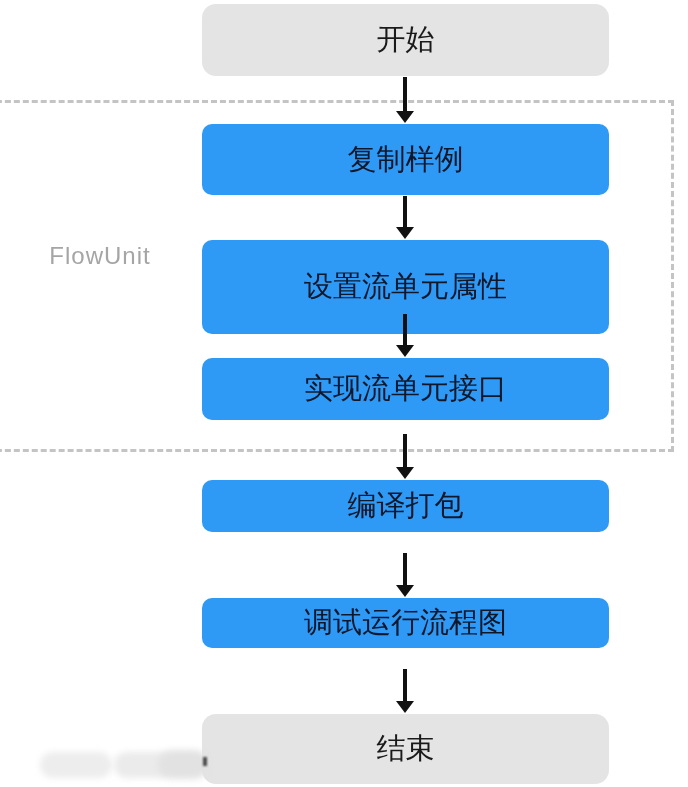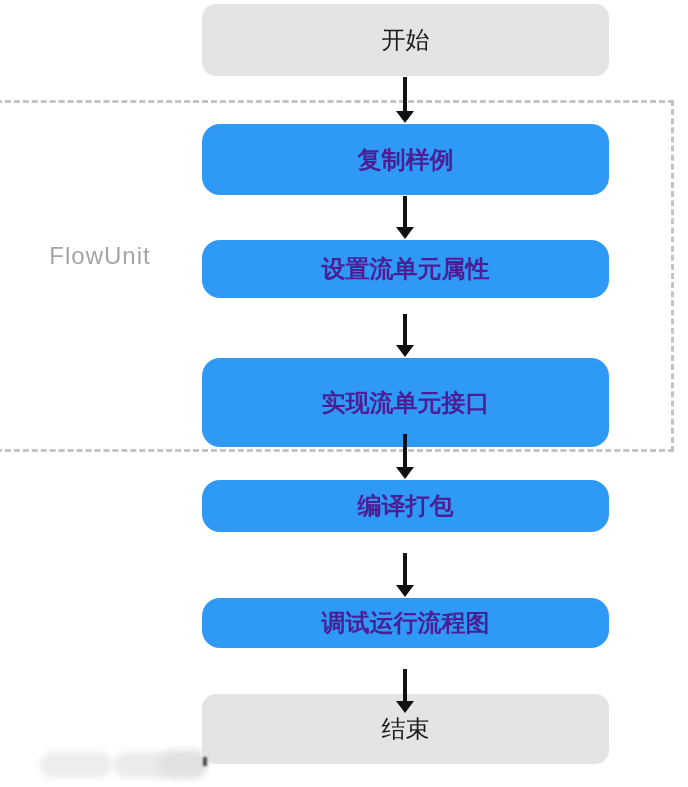--- a/index.html
+++ b/index.html
@@ -41,41 +41,40 @@
 
   
   .node {
     position: absolute;
     left: 202px;
     width: 407px;
     display: flex;
     align-items: center;
     justify-content: center;
     box-sizing: border-box;
-    font-size: 24px;
+    font-size: 29px;
     text-align: center;
   }
   .node.terminal {
     background: #e4e4e4;
     color: #1a1a1a;
     border-radius: 14px;
   }
   .node.process {
     background: #2e9af6;
-    color: #4c1d95;
-    border-radius: 18px;
-    font-weight: bold;
+    color: #0f172a;
+    border-radius: 10px;
   }
   .n-start   { top: 4px;   height: 72px; }
   .n-copy    { top: 124px; height: 71px; }
-  .n-attrs   { top: 240px; height: 58px; }
-  .n-impl    { top: 358px; height: 89px; }
+  .n-attrs   { top: 240px; height: 94px; }
+  .n-impl    { top: 358px; height: 62px; }
   .n-compile { top: 480px; height: 52px; }
   .n-debug   { top: 598px; height: 50px; }
-  .n-end     { top: 694px; height: 70px; }
+  .n-end     { top: 714px; height: 70px; }
 
   
   .arrow {
     position: absolute;
     left: 396px;
     width: 18px;
   }
   .arrow .shaft {
     position: absolute;
     left: 7px;

